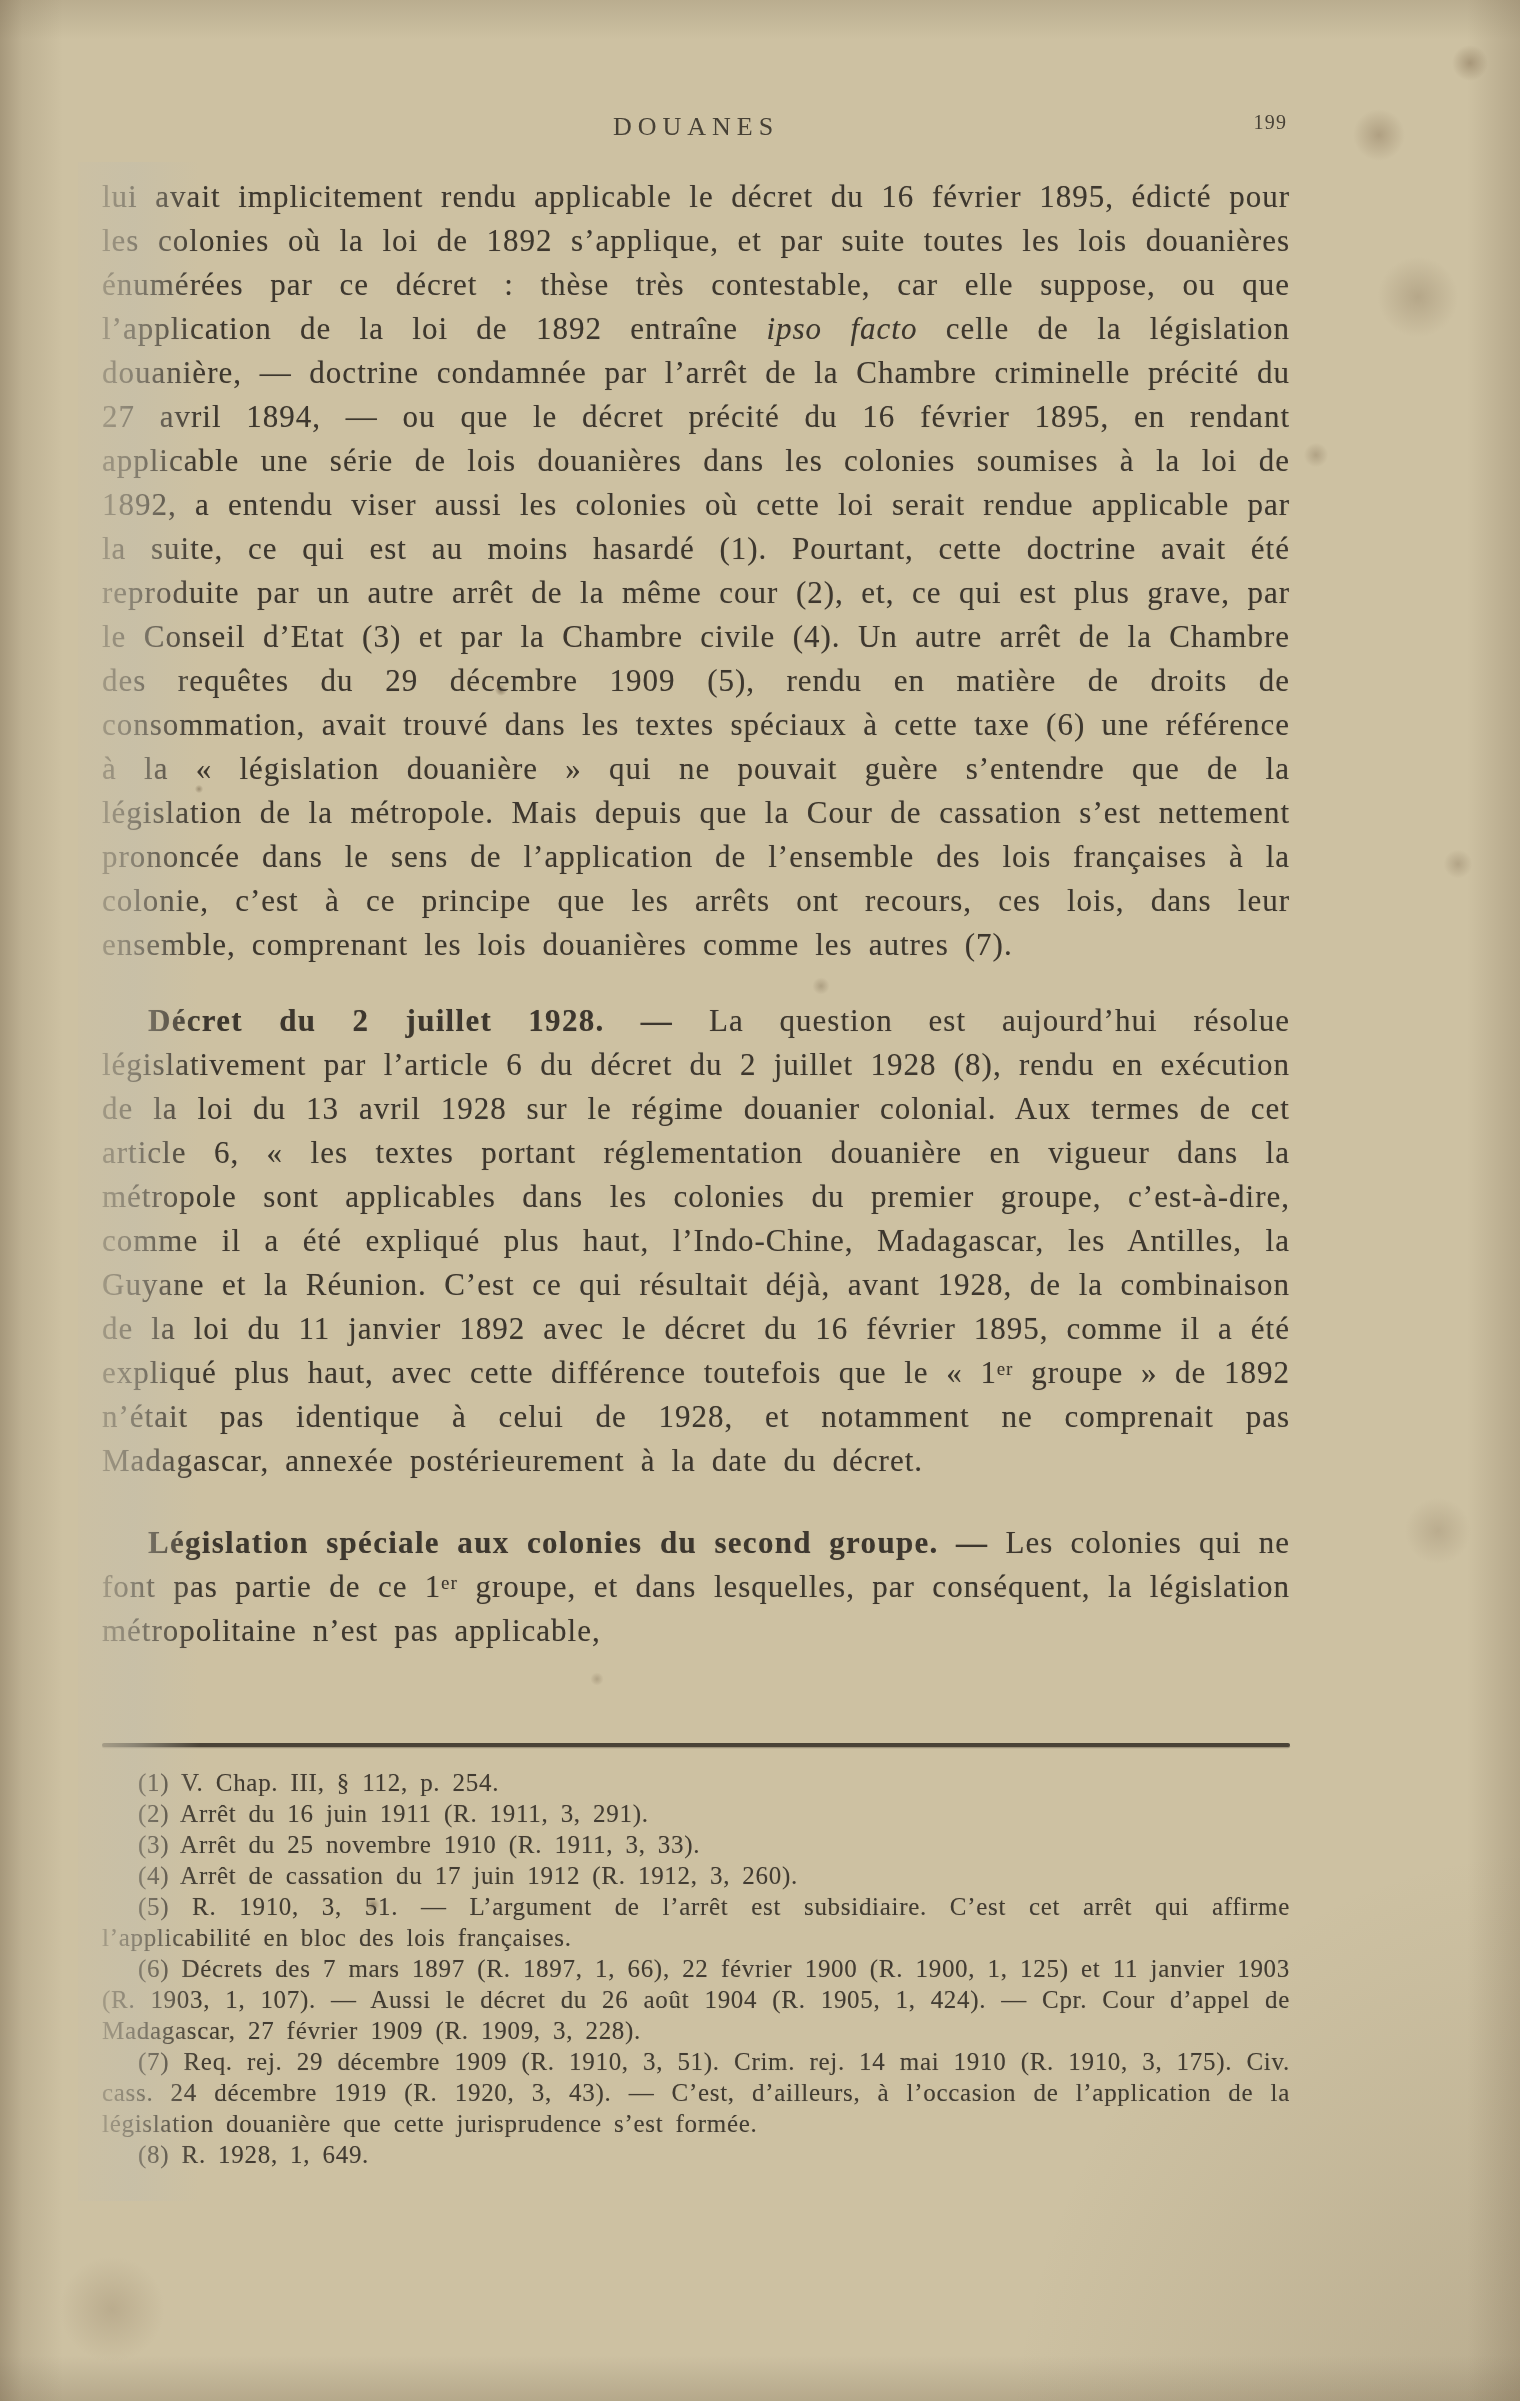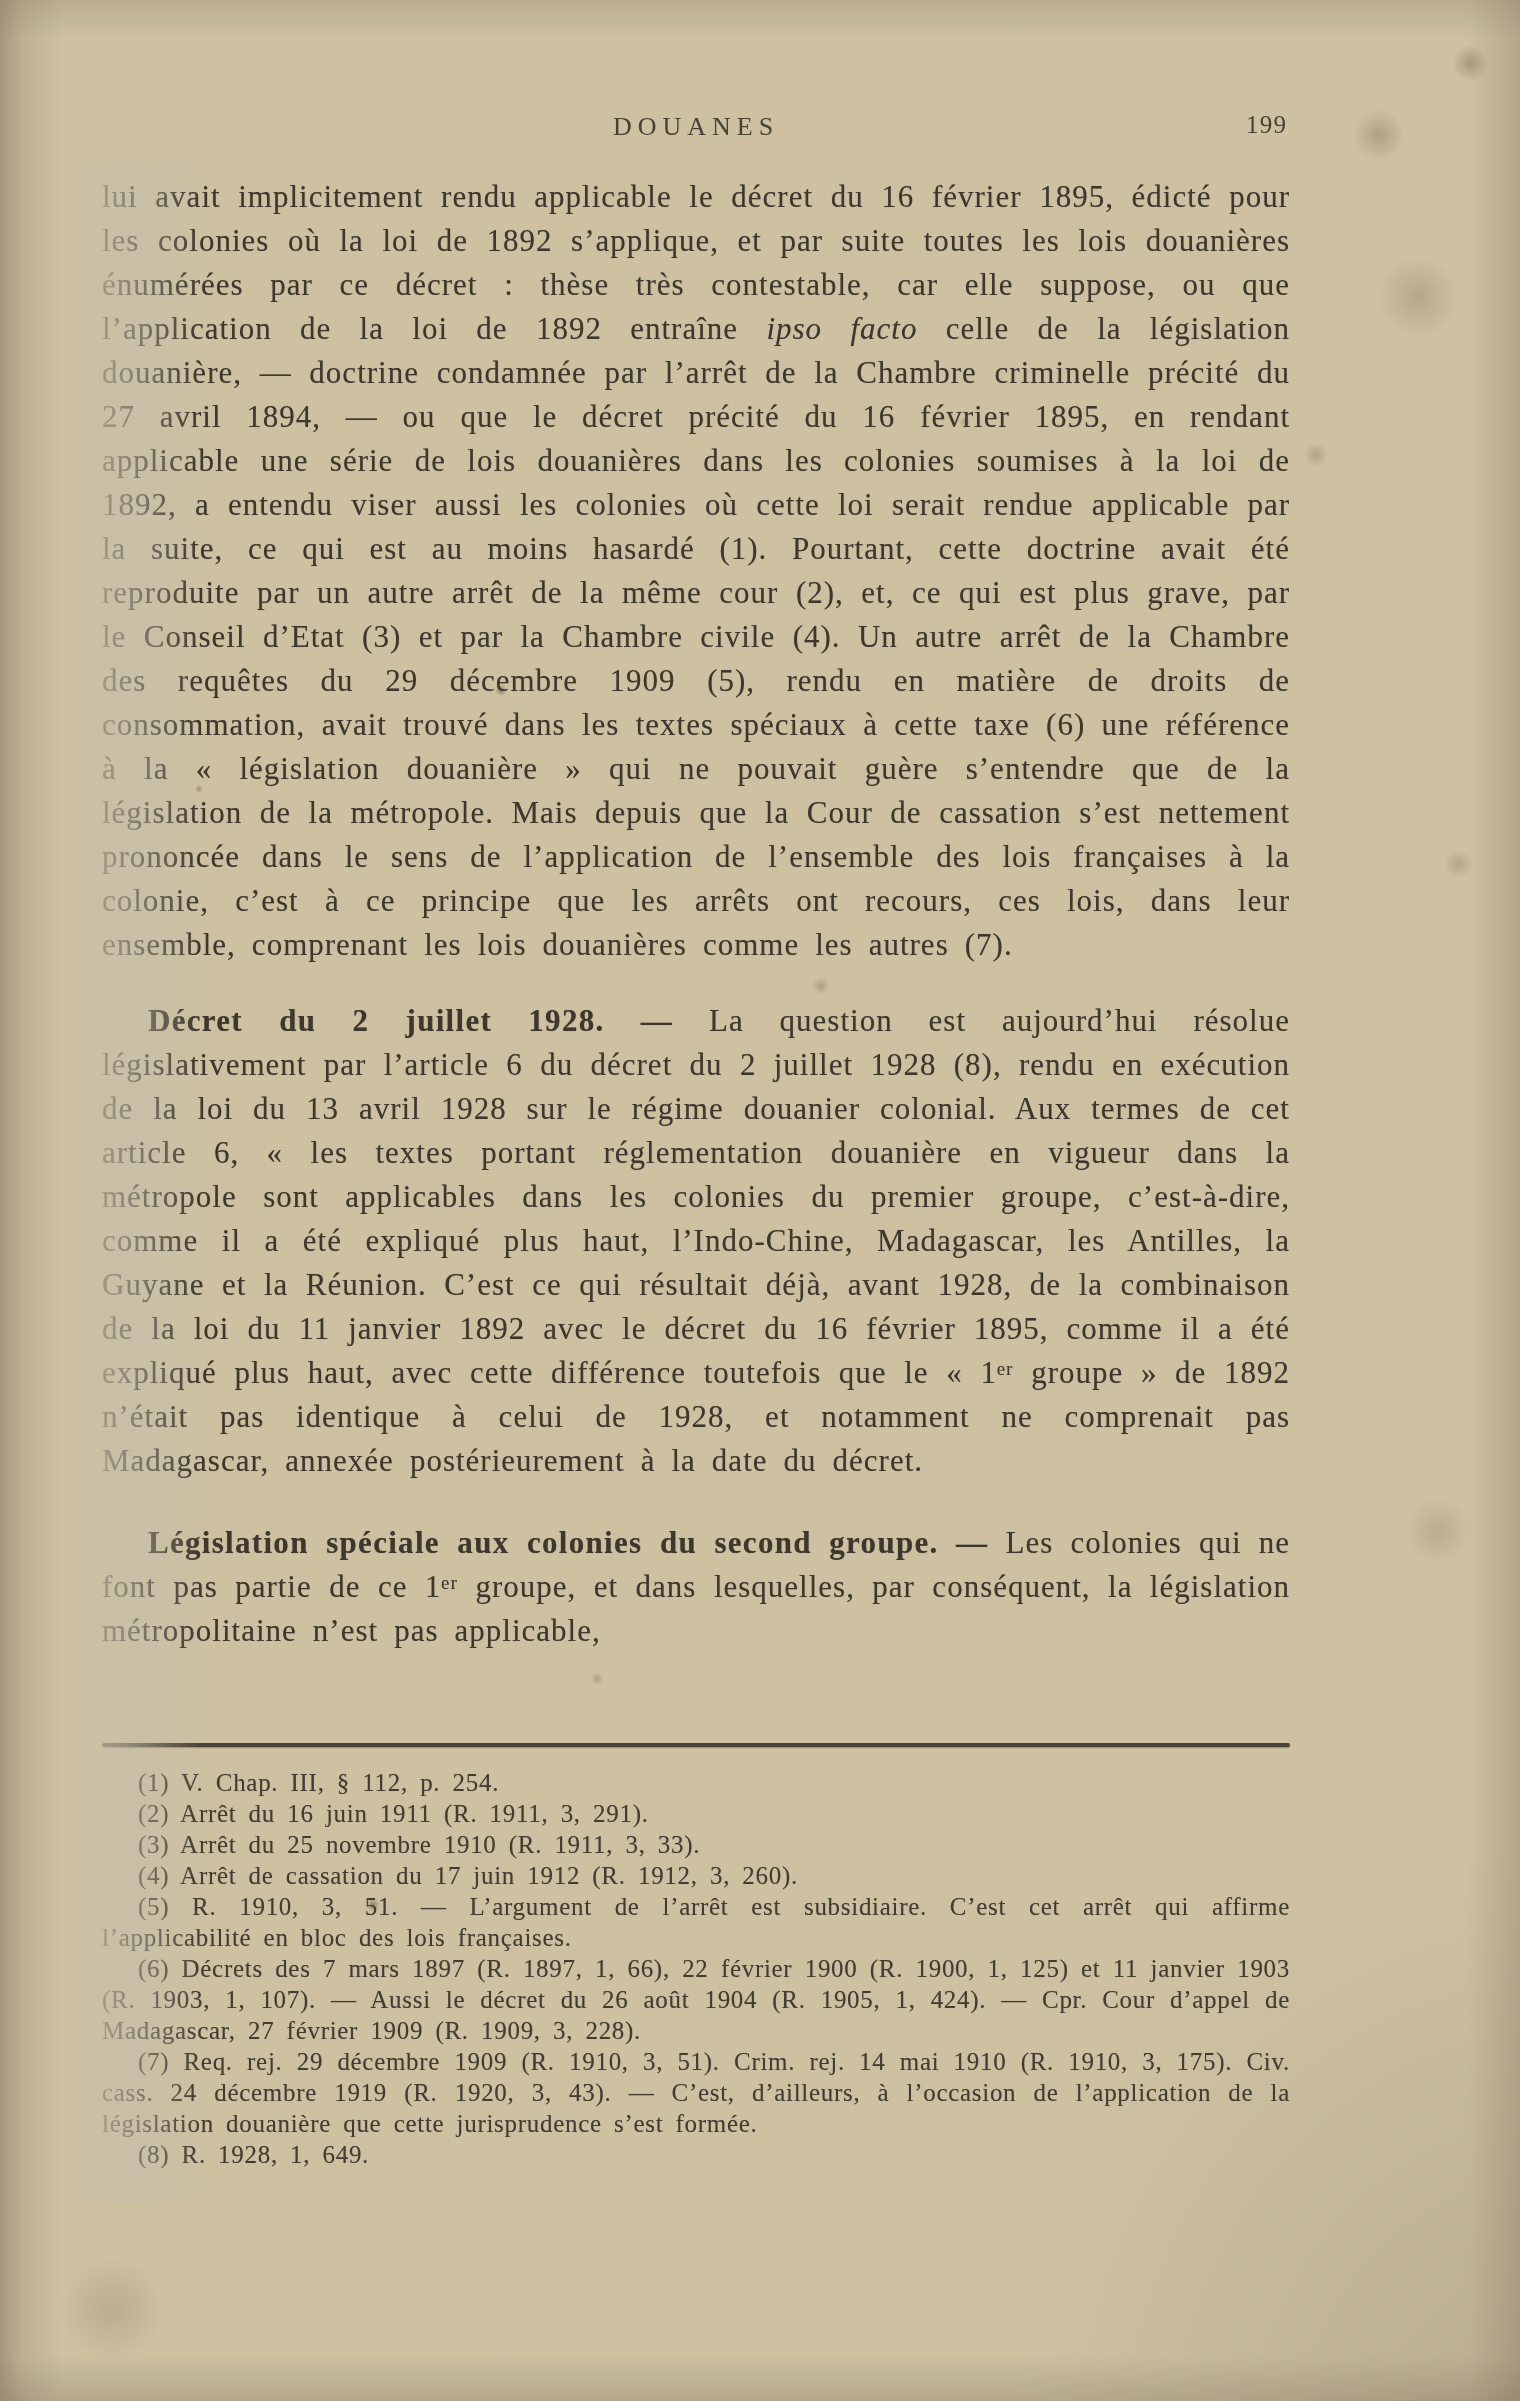--- a/index.html
+++ b/index.html
@@ -54,21 +54,21 @@
     display: block;
     text-align: center;
     font-size: 26px;
     letter-spacing: 6px;
     color: #474136;
   }
   .page-number {
     position: absolute;
     right: 2.6px;
     top: -1.3px;
-    font-size: 25px;
+    font-size: 20px;
     letter-spacing: 1.3px;
     color: #474136;
   }
 
   p.main {
     margin: 0;
     text-align: justify;
     font-size: 31px;
     line-height: 44px;
     letter-spacing: 1px;

